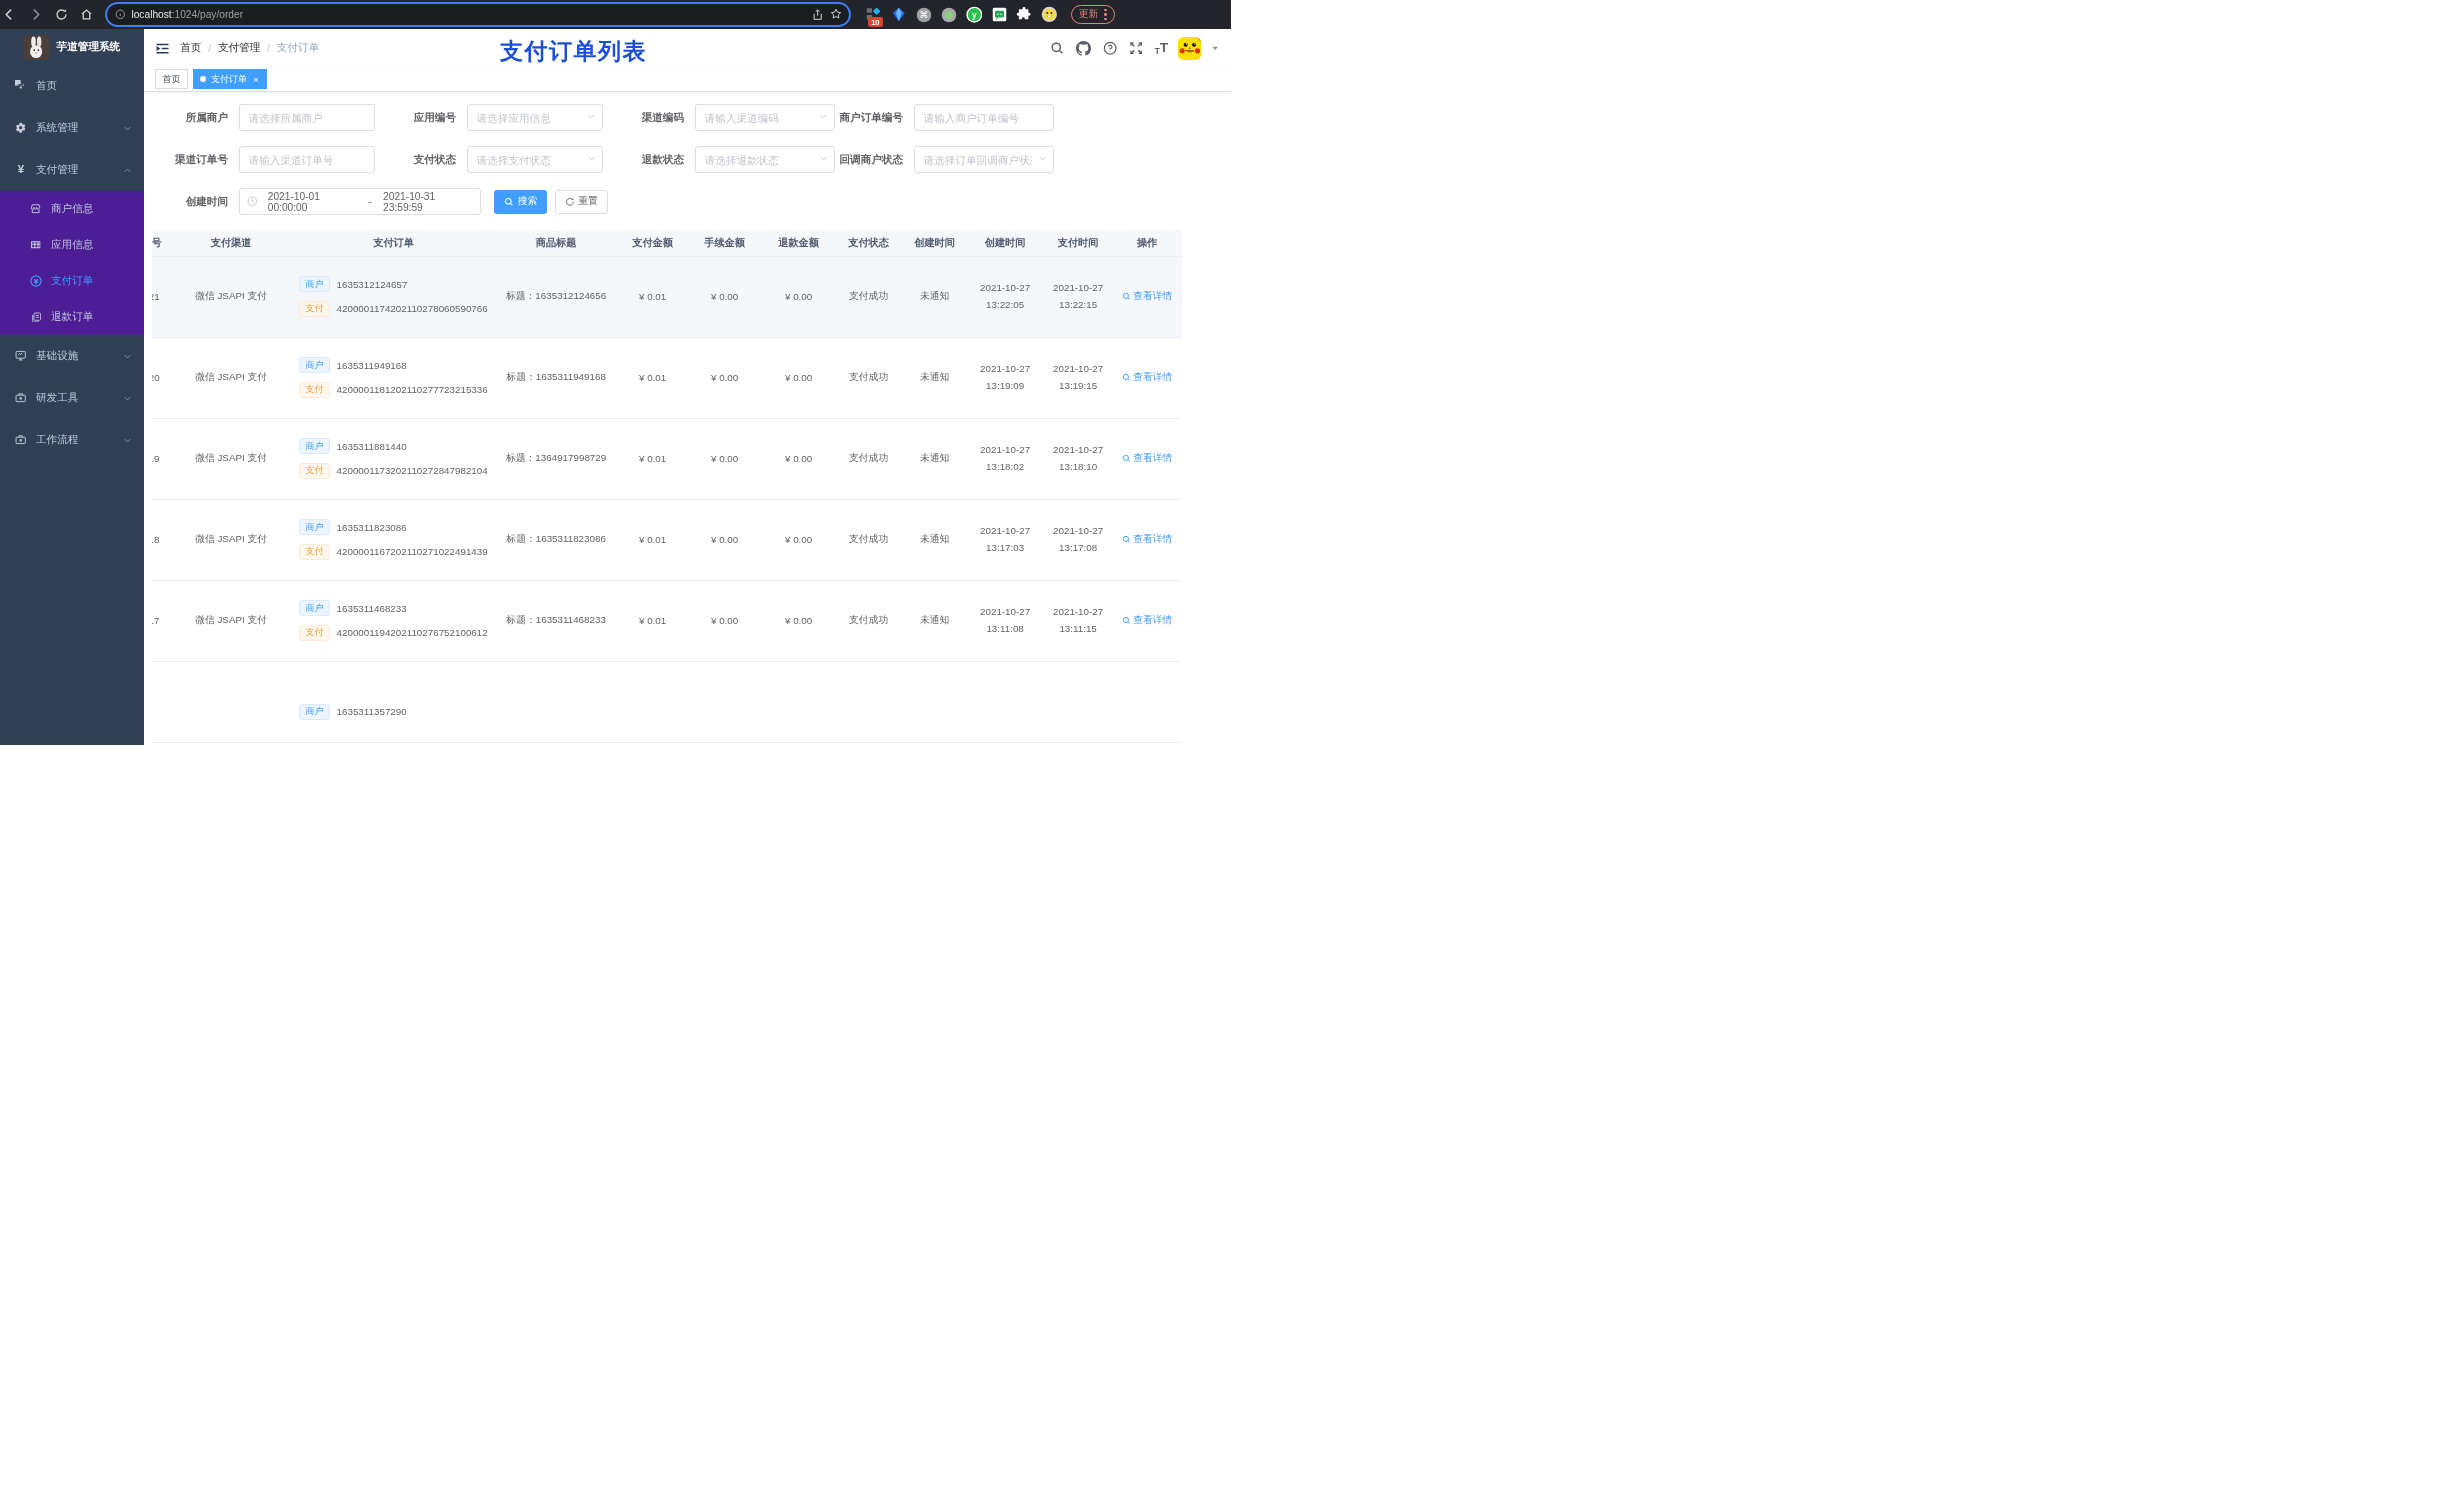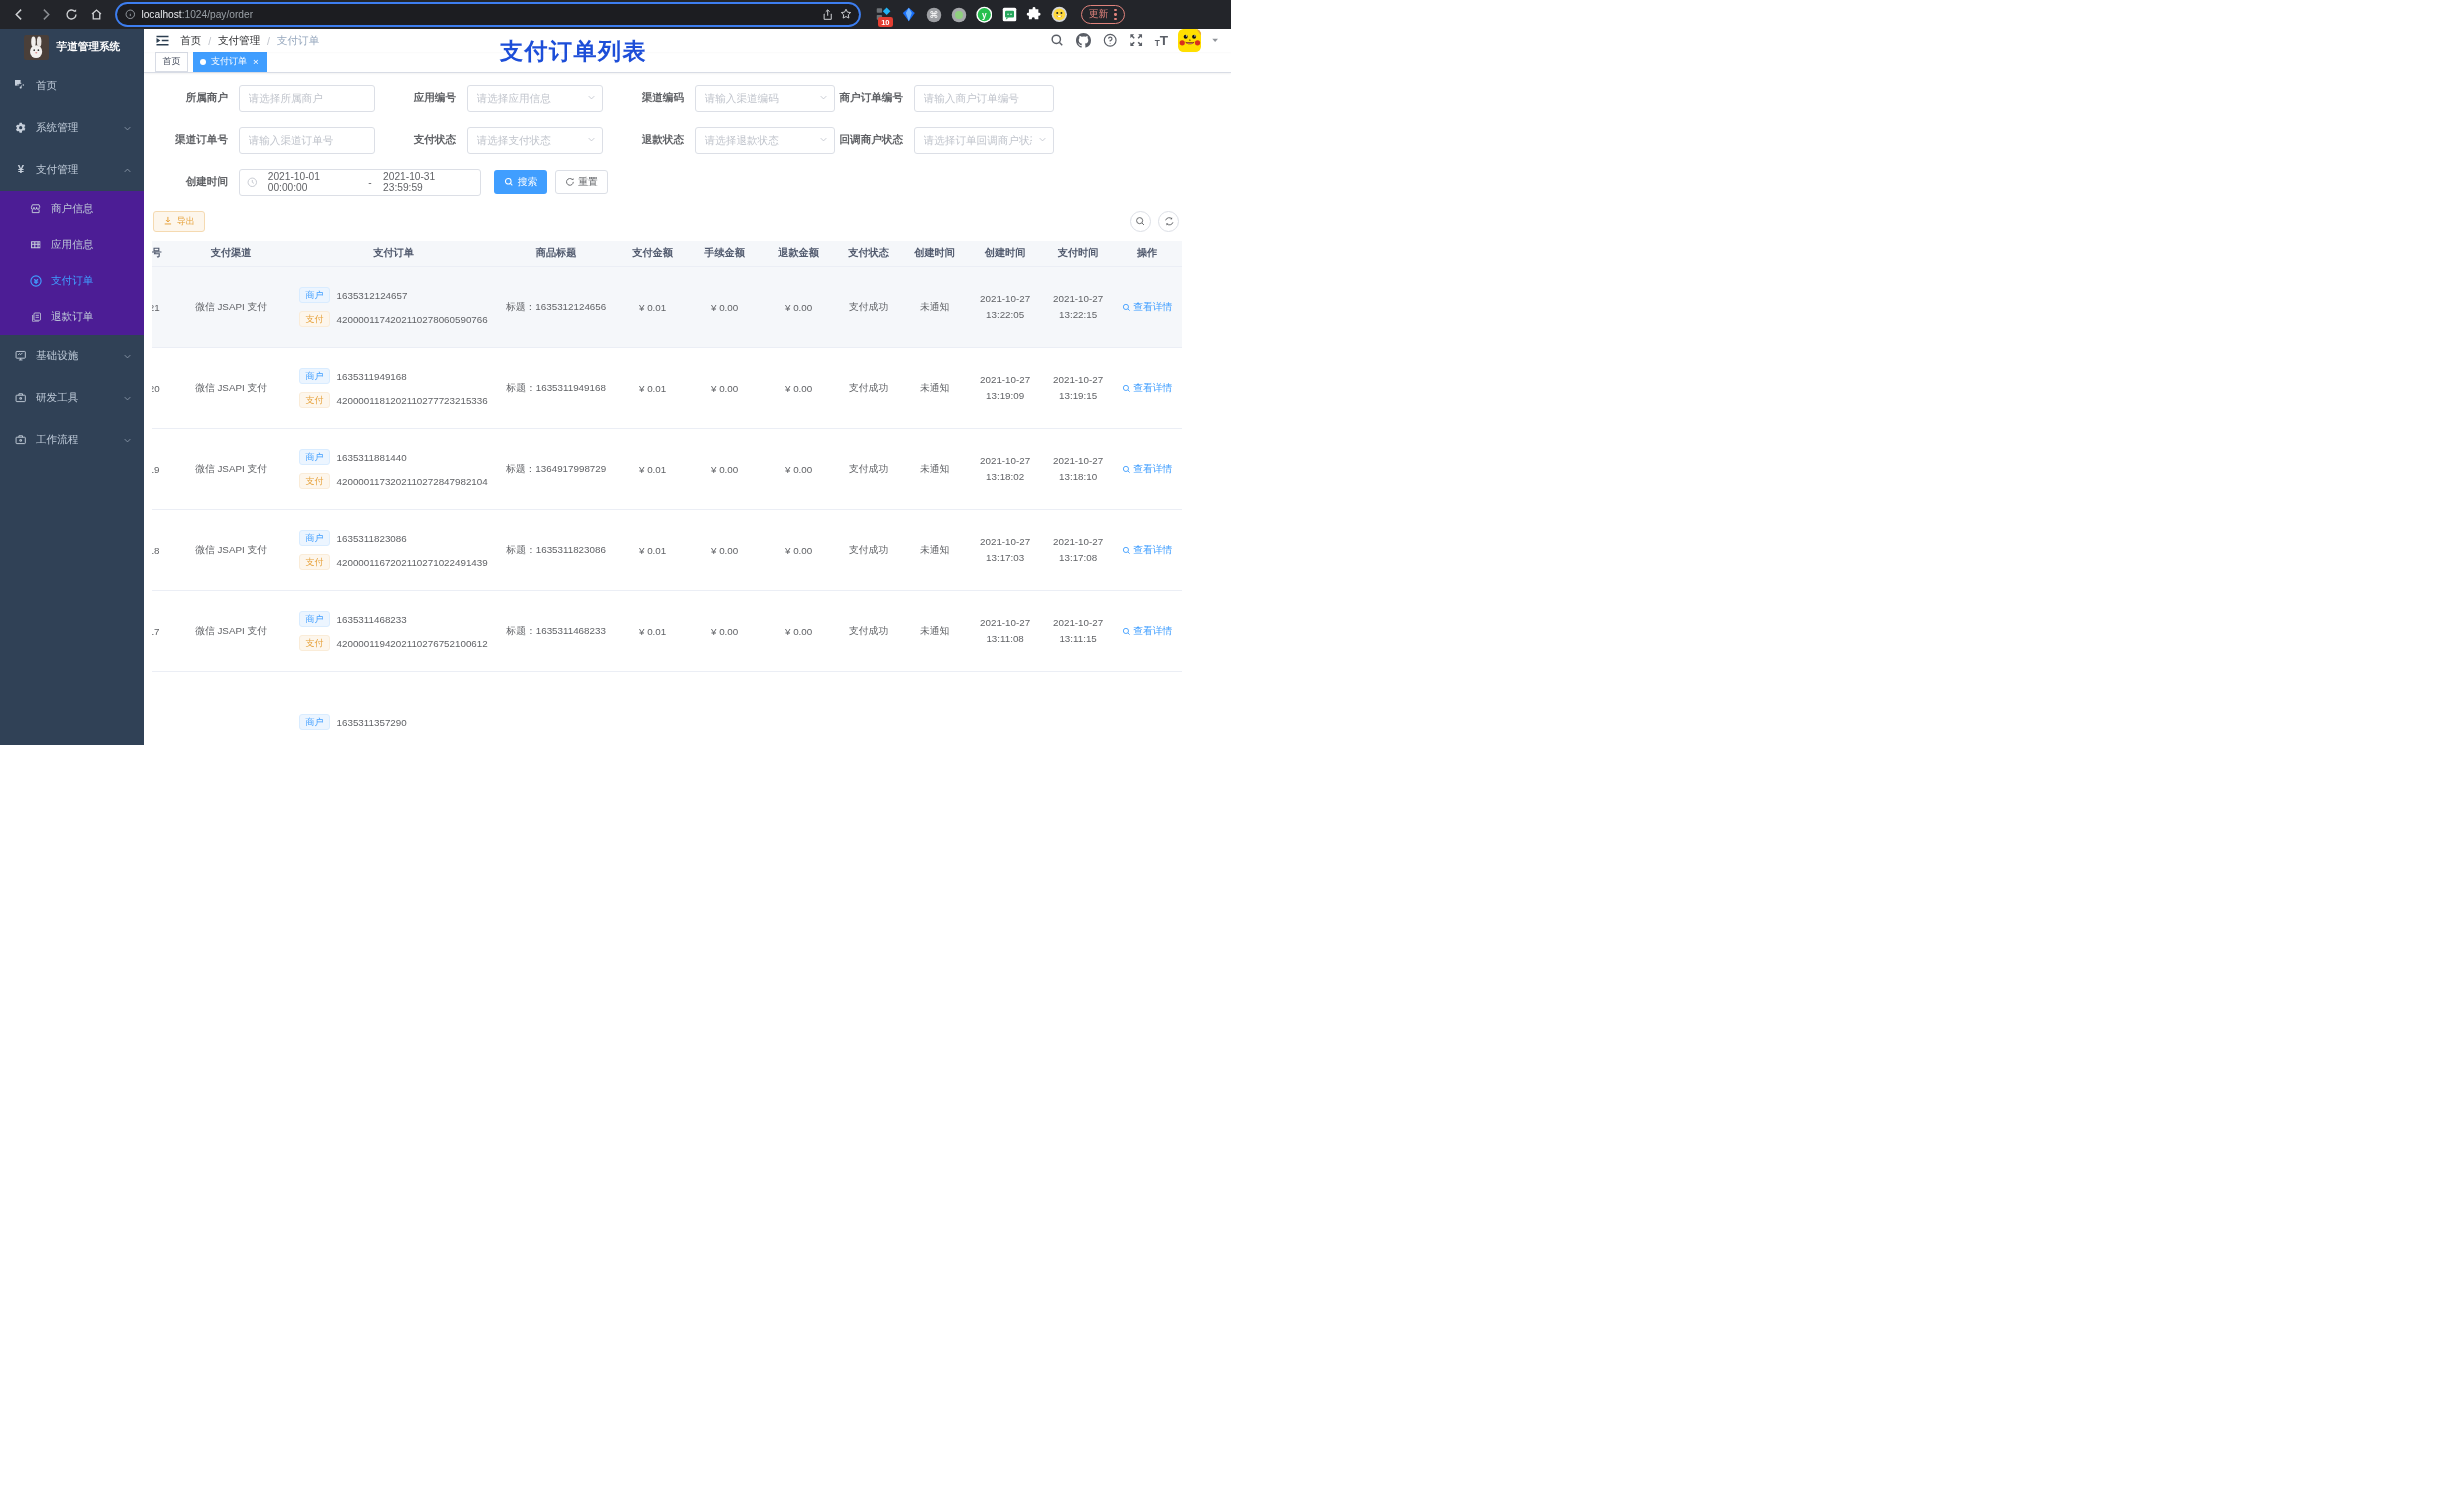--- a/index.html
+++ b/index.html
@@ -1,21 +1,21 @@
 <!DOCTYPE html>
 <html style="font-size:12px"><head>
 <meta charset="utf-8">
 <style>
   * { margin:0; padding:0; box-sizing:border-box; }
   html,body { width:1231px; height:745px; overflow:hidden; background:#fff;
     font-family:"Liberation Sans","DejaVu Sans",sans-serif; }
   svg { display:block; }
 
   
-  .chrome { height:29px; background:#23252a; display:flex; align-items:center; padding:0 10px; gap:6px;text-align:right; }
+  .chrome { height:29px; background:#23252a; display:flex; align-items:center; padding:0 0; gap:6px;text-align:right; }
   .chrome .navbtn { width:19.7px; height:19.7px; display:flex; align-items:center; justify-content:center; color:#cfd1d4; flex:0 0 auto; cursor:pointer; }
   .chrome .navbtn.dim { color:#8b8e93; }
   .urlbar { flex:0 0 auto; width:742px; height:20.4px; background:#1c1d21; border-radius:10.6px; box-shadow:0 0 0 1.9px #3d7ef0; display:flex; align-items:center; padding:0 7.6px; gap:6px; margin-left:4.5px; }
   .urlbar .host { color:#e8eaed; font-size:10.2px; }
   .urlbar .path { color:#9aa0a6; font-size:10.2px; }
   .urlbar .spacer { flex:1; }
   .ext-strip { display:flex; align-items:center; gap:8.3px; margin-left:10.6px; }
   .ext { position:relative; width:16.7px; height:16.7px; display:flex; align-items:center; justify-content:center; cursor:pointer; }
   .ext .badge { position:absolute; left:2.3px; bottom:-4.5px; background:#e33e32; color:#fff; font-size:7.6px; font-weight:bold; padding:0.8px 3px; border-radius:2.3px; }
   .update-pill { margin-left:7.6px; border:1.1px solid #e0837c; color:#e0837c; border-radius:9.8px; height:19px; display:flex; align-items:center; gap:6px; padding:0 6.8px; font-size:9.8px; cursor:pointer; }
@@ -512,43 +512,20 @@
         </button>
         <button class="btn btn-plain">
           <svg width="9.8" height="9.8" viewBox="0 0 16 16" fill="none" stroke="currentColor" stroke-width="1.5">
               <path d="M13.5 8a5.5 5.5 0 11-1.7-4"></path>
               <path d="M13.8 1.8v3h-3" fill="currentColor" stroke="none"></path>
             </svg>
           <span>重置</span>
         </button>
       </div>
 
-      <div class="toolbar">
-        <button class="btn btn-warning">
-          <svg width="9.8" height="9.8" viewBox="0 0 16 16" fill="none" stroke="currentColor" stroke-width="1.6">
-              <path d="M8 1.5v8M4.8 6.6L8 9.8l3.2-3.2M2.8 13h10.4"></path>
-            </svg>
-          <span>导出</span>
-        </button>
-        <div class="right">
-          <span class="circle-btn">
-            <svg width="10.6" height="10.6" viewBox="0 0 16 16" fill="none" stroke="currentColor" stroke-width="1.4">
-                <circle cx="7" cy="7" r="4.6"></circle>
-                <path d="M10.6 10.6l3 3"></path>
-              </svg>
-          </span>
-          <span class="circle-btn">
-            <svg width="10.6" height="10.6" viewBox="0 0 16 16" fill="none" stroke="currentColor" stroke-width="1.4">
-                <path d="M2.5 6.5a5.5 5.5 0 019.5-2M13.5 9.5a5.5 5.5 0 01-9.5 2"></path>
-                <path d="M12.3 1.8v3h-3z" fill="currentColor" stroke="none"></path>
-                <path d="M3.7 14.2v-3h3z" fill="currentColor" stroke="none"></path>
-              </svg>
-          </span>
-        </div>
-      </div>
 
       <div class="table-clip">
         <div class="tbl">
           <div class="th">
             <div class="td">编号</div>
             <div class="td">支付渠道</div>
             <div class="td">支付订单</div>
             <div class="td">商品标题</div>
             <div class="td">支付金额</div>
             <div class="td">手续金额</div>

